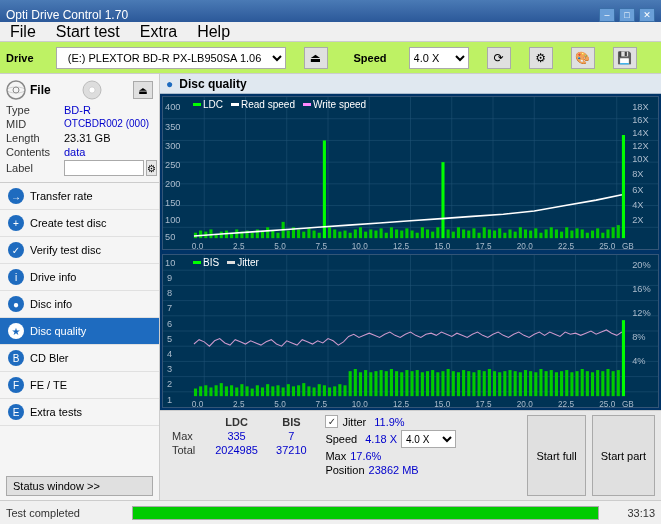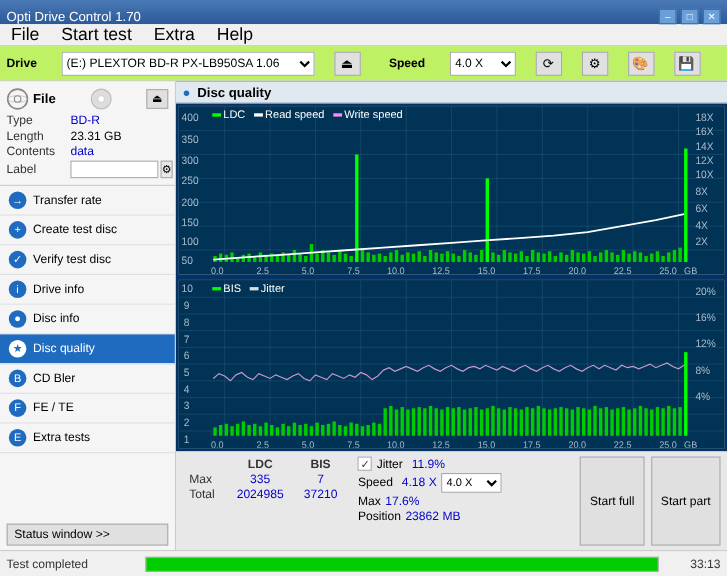--- a/index.html
+++ b/index.html
@@ -49,21 +49,21 @@
       border-bottom: 1px solid #ccc;
       height: 32px;
       display: flex;
       align-items: center;
       padding: 0 6px;
       gap: 18px;
     }
     #drive-label { font-size: 11px; font-weight: bold; margin-right: 4px; }
     #drive-select {
       width: 230px; height: 22px; font-size: 11px;
-      border: 1px solid #aaa; background: white;
+      border: 1px solid #aaa; background: white; text-align: center;
     }
     .toolbar-btn {
       width: 24px; height: 22px;
       background: #e0e0e0;
       border: 1px solid #aaa;
       display: flex; align-items: center; justify-content: center;
       cursor: pointer; font-size: 12px;
     }
     #speed-label { font-size: 11px; font-weight: bold; margin-left: 8px; margin-right: 4px; }
     #speed-select {
@@ -371,20 +371,24 @@
 
         <svg width="20" height="20" style="margin-left:auto">
           <circle cx="10" cy="10" r="9" fill="#ddd" stroke="#bbb" stroke-width="1"></circle>
           <circle cx="10" cy="10" r="3" fill="white" stroke="#bbb" stroke-width="0.5"></circle>
         </svg>
         <div id="disc-eject-btn" class="toolbar-btn">⏏</div>
       </div>
       <div class="disc-row">
         <span class="disc-key">Type</span>
         <span class="disc-val">BD-R</span>
+      </div>
+      <div class="disc-row">
+        <span class="disc-key">MID</span>
+        <span class="disc-val" style="font-size:10px">OTCBDR002 (000)</span>
       </div>
       <div class="disc-row">
         <span class="disc-key">Length</span>
         <span class="disc-val black">23.31 GB</span>
       </div>
       <div class="disc-row">
         <span class="disc-key">Contents</span>
         <span class="disc-val">data</span>
       </div>
       <div id="label-row">

